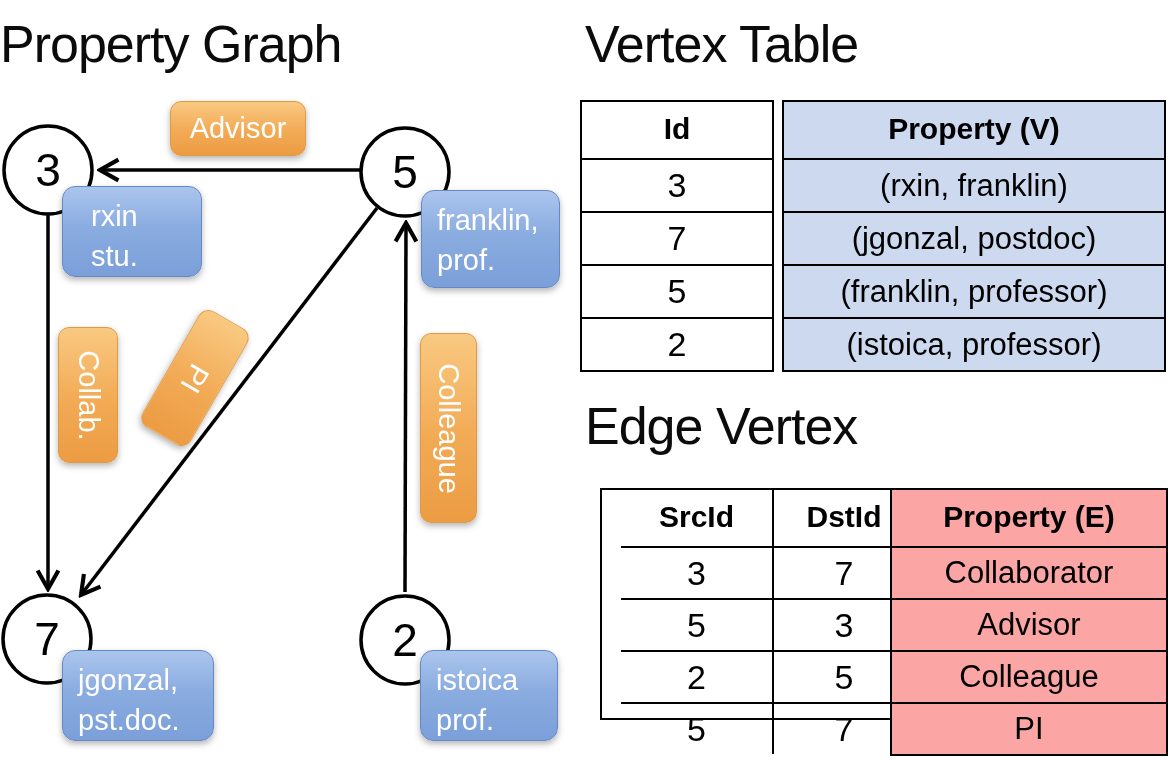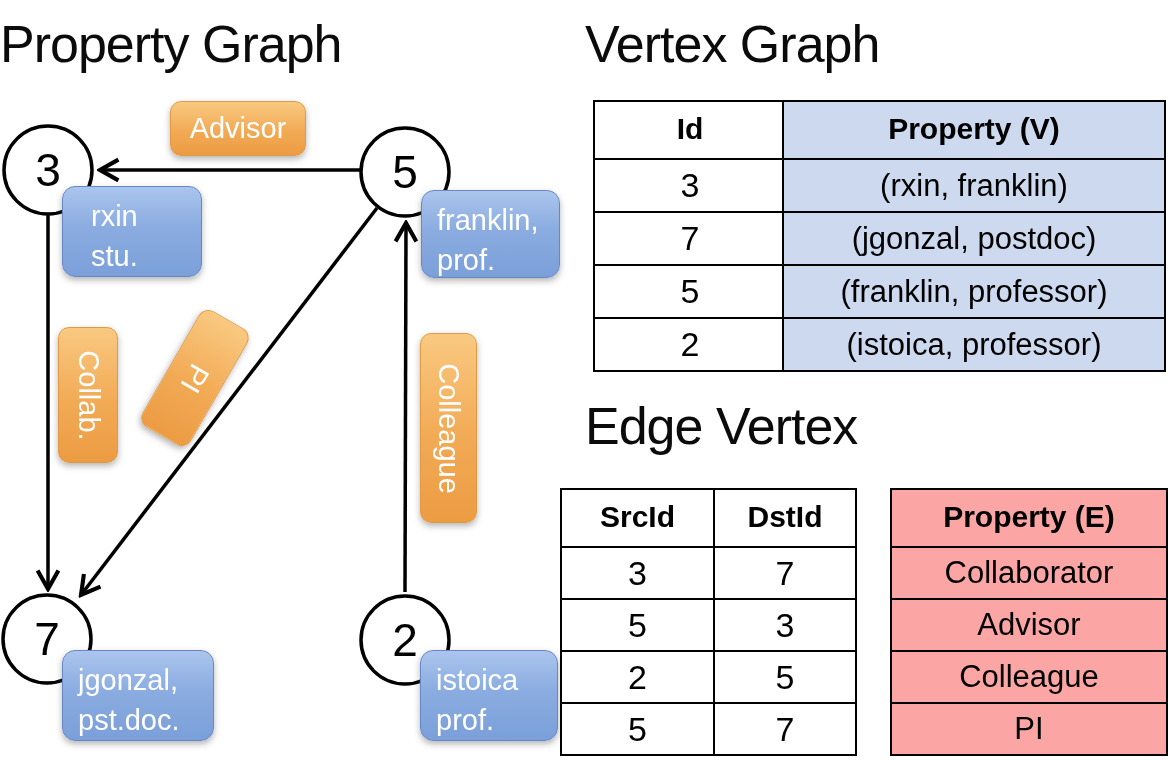--- a/index.html
+++ b/index.html
@@ -79,21 +79,21 @@
 
   <div class="node-num" style="left:3px;  top:147px;">3</div>
   <div class="node-num" style="left:360px; top:149px;">5</div>
   <div class="node-num" style="left:2px;  top:616px;">7</div>
   <div class="node-num" style="left:360px; top:617px;">2</div>
 
   <div class="prop-box" style="left:62px; top:186px; width:140px; height:91px;padding-left:28px;">
     <div>rxin</div>
     <div>stu.</div>
   </div>
-  <div class="prop-box" style="left:421px; top:190px; width:139px; height:88px;">
+  <div class="prop-box" style="left:421px; top:190px; width:139px; height:98px;">
     <div>franklin,</div>
     <div>prof.</div>
   </div>
   <div class="prop-box" style="left:62px; top:650px; width:152px; height:91px;">
     <div>jgonzal,</div>
     <div>pst.doc.</div>
   </div>
   <div class="prop-box" style="left:420px; top:650px; width:138px; height:91px;">
     <div>istoica</div>
     <div>prof.</div>
@@ -105,41 +105,41 @@
   <div class="edge-box" style="left:58px; top:327px; width:60px; height:136px;">
     <span class="rot90">Collab.</span>
   </div>
   <div class="edge-box tilt" style="left:167px; top:311px; width:56px; height:134px;">
     <span class="rot90">PI</span>
   </div>
   <div class="edge-box" style="left:420px; top:333px; width:57px; height:190px;">
     <span class="rot90">Colleague</span>
   </div>
 
-  <div class="slide-title" style="left:585px; top:16px; width:585px;">Vertex Graph</div>
+  <div class="slide-title" style="left:585px; top:16px; width:585px;">Vertex Table</div>
 
-  <div class="tbl" style="left:593px; top:100px; width:194px; height:272px;">
+  <div class="tbl" style="left:580px; top:100px; width:194px; height:272px;">
     <div class="cell hdr v-h">Id</div>
     <div class="cell num v-r bt">3</div>
     <div class="cell num v-r bt">7</div>
     <div class="cell num v-r bt">5</div>
     <div class="cell num v-r bt">2</div>
   </div>
 
   <div class="tbl" style="left:782px; top:100px; width:384px; height:272px;">
     <div class="cell hdr v-h fill-blue">Property (V)</div>
     <div class="cell txt v-r bt fill-blue">(rxin, franklin)</div>
     <div class="cell txt v-r bt fill-blue">(jgonzal, postdoc)</div>
     <div class="cell txt v-r bt fill-blue">(franklin, professor)</div>
     <div class="cell txt v-r bt fill-blue">(istoica, professor)</div>
   </div>
 
   <div class="slide-title" style="left:585px; top:398px; width:585px;">Edge Vertex</div>
 
-  <div class="tbl grid2" style="left:560px; top:488px; width:297px; height:268px;">
+  <div class="tbl grid2" style="left:600px; top:488px; width:297px; height:232px;padding-left:19px;">
     <div class="cell hdr e-h">SrcId</div>
     <div class="cell hdr e-h bl">DstId</div>
     <div class="cell num e-r bt">3</div>
     <div class="cell num e-r bt bl">7</div>
     <div class="cell num e-r bt">5</div>
     <div class="cell num e-r bt bl">3</div>
     <div class="cell num e-r bt">2</div>
     <div class="cell num e-r bt bl">5</div>
     <div class="cell num e-r bt">5</div>
     <div class="cell num e-r bt bl">7</div>

